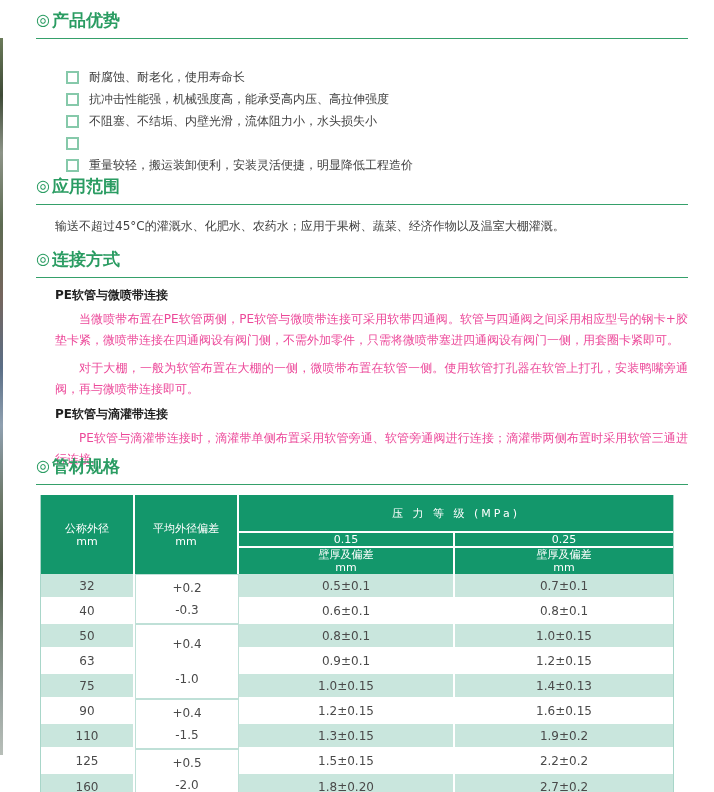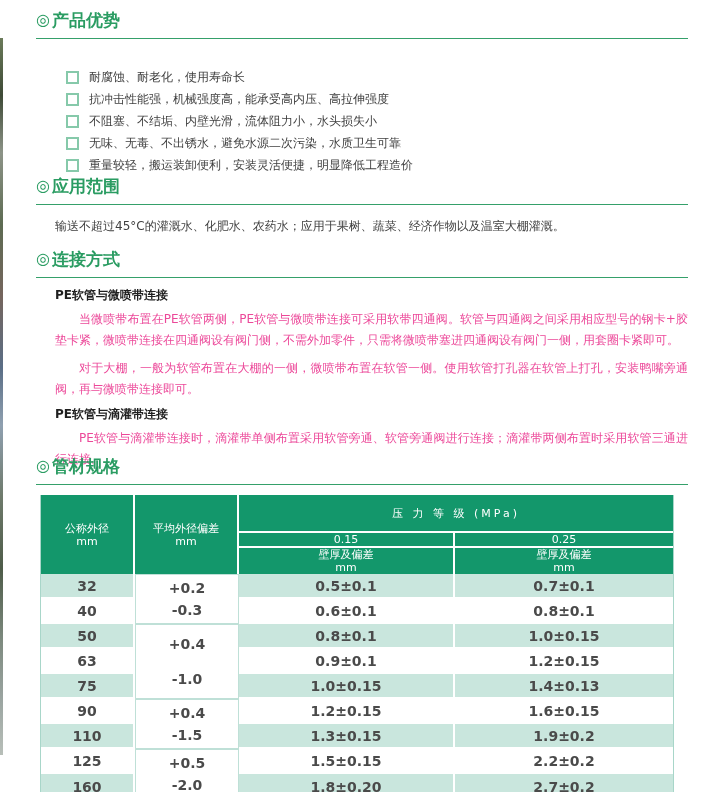--- a/index.html
+++ b/index.html
@@ -59,22 +59,22 @@
     background:#13976b;color:#ffffff;font-weight:normal;font-size:11px;
     border-right:2px solid #ffffff;border-bottom:2px solid #ffffff;
   }
   thead th.no-r{border-right:none;}
   thead tr.h1 th{height:38px;}
   thead tr.h2 th{height:14px;}
   thead tr.h3 th{height:26px;border-bottom:none;}
   thead th.span3{height:66px;border-bottom:none;}
   .group-label{letter-spacing:3px;}
   .hline{line-height:13px;}
-  tbody td{height:25px;font-size:14px;color:#4a4a4a;
-    border-right:2px solid #ffffff;border-bottom:2px solid #ffffff;font-weight:bold;}
+  tbody td{height:25px;font-size:12px;color:#4a4a4a;
+    border-right:2px solid #ffffff;border-bottom:2px solid #ffffff;}
   tbody td.no-r{border-right:none;}
   tbody tr:last-child td{border-bottom:none;}
   tr.lt td{background:#c9e6dd;}
   tr.wt td{background:#ffffff;}
   td.dev{background:#ffffff !important;border:1px solid #bfe0d7 !important;}
   .devwrap{display:flex;flex-direction:column;justify-content:space-around;align-items:center;}
   .devwrap.r2{height:44px;}
   .devwrap.r3{height:69px;}
 </style>
 </head>
@@ -96,21 +96,20 @@
     <li>
       <span class="chk"></span>
       <span class="adv-text">抗冲击性能强，机械强度高，能承受高内压、高拉伸强度</span>
     </li>
     <li>
       <span class="chk"></span>
       <span class="adv-text">不阻塞、不结垢、内壁光滑，流体阻力小，水头损失小</span>
     </li>
     <li>
       <span class="chk"></span>
-      <span class="adv-text">无味、无毒、不出锈水，避免水源二次污染，水质卫生可靠</span>
     </li>
     <li>
       <span class="chk"></span>
       <span class="adv-text">重量较轻，搬运装卸便利，安装灵活便捷，明显降低工程造价</span>
     </li>
   </ul>
 
   <div class="sec-heading" style="top:176px;">
     <span class="marker">◎</span>
     <span>应用范围</span>

